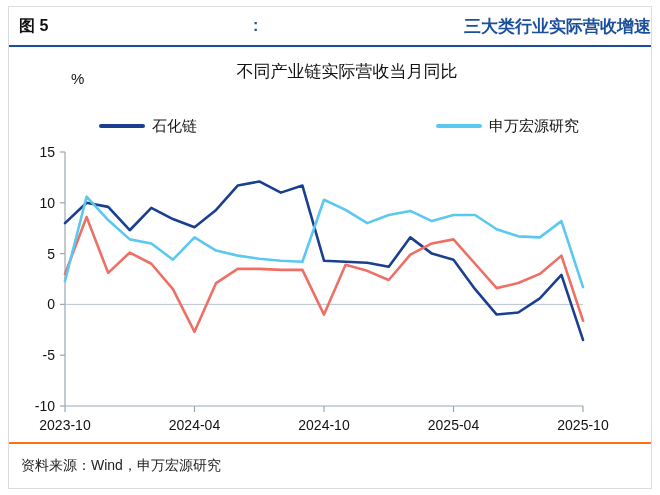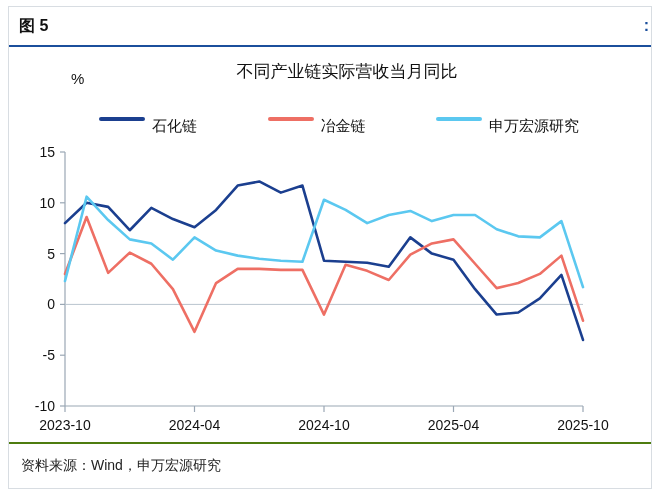--- a/index.html
+++ b/index.html
@@ -44,62 +44,59 @@
     font-size:17px;color:#111;font-weight:normal;
   }
   .y-unit{
     position:absolute;left:62px;top:22px;
     font-size:15px;color:#111;
   }
   .legend{
     position:absolute;left:90px;top:65px;width:480px;height:26px;
     display:flex;align-items:center;justify-content:space-between;
   }
-  .legend-item{display:flex;align-items:flex-start;}
+  .legend-item{display:flex;align-items:center;}
   .legend-line{width:46px;height:4px;border-radius:2px;margin-right:7px;}
   .legend-label{font-size:15px;color:#111;}
   .plot{
     position:absolute;left:0;top:0;width:644px;height:395px;
   }
   
   .footer{
     position:absolute;left:0;bottom:0;width:100%;height:46px;
     box-sizing:border-box;
-    border-top:2px solid #4d7c0f;
+    border-top:2px solid #f97316;
     display:flex;align-items:center;
   }
   .footer-text{
     margin-left:12px;font-size:14px;color:#222;
   }
   .tick-label{font-size:14px;fill:#111;}
   .x-label{font-size:14px;fill:#111;}
 </style>
 </head>
 <body>
 
 <div class="frame">
 
   <div class="header">
     <span class="hdr-badge">图 5</span>
     <span class="hdr-colon">:</span>
+    <span class="hdr-title">三大类行业实际营收增速</span>
   </div>
 
   <div class="chart-wrap">
 
     <div class="chart-title">不同产业链实际营收当月同比</div>
     <div class="y-unit">%</div>
 
     <div class="legend">
       <div class="legend-item">
         <span class="legend-line" style="background:#1b3f8f"></span>
         <span class="legend-label">石化链</span>
-      </div>
-      <div class="legend-item">
-        <span class="legend-line" style="background:#ee6f64"></span>
-        <span class="legend-label">冶金链</span>
       </div>
       <div class="legend-item">
         <span class="legend-line" style="background:#5bc8f0"></span>
         <span class="legend-label">申万宏源研究</span>
       </div>
     </div>
 
     <svg class="plot" id="plot-svg" viewBox="0 0 644 395">
         <line x1="56" y1="104" x2="56" y2="358" stroke="#9aa7b4" stroke-width="1.2"></line>
         <line x1="56" y1="358" x2="574" y2="358" stroke="#9aa7b4" stroke-width="1.2"></line>

